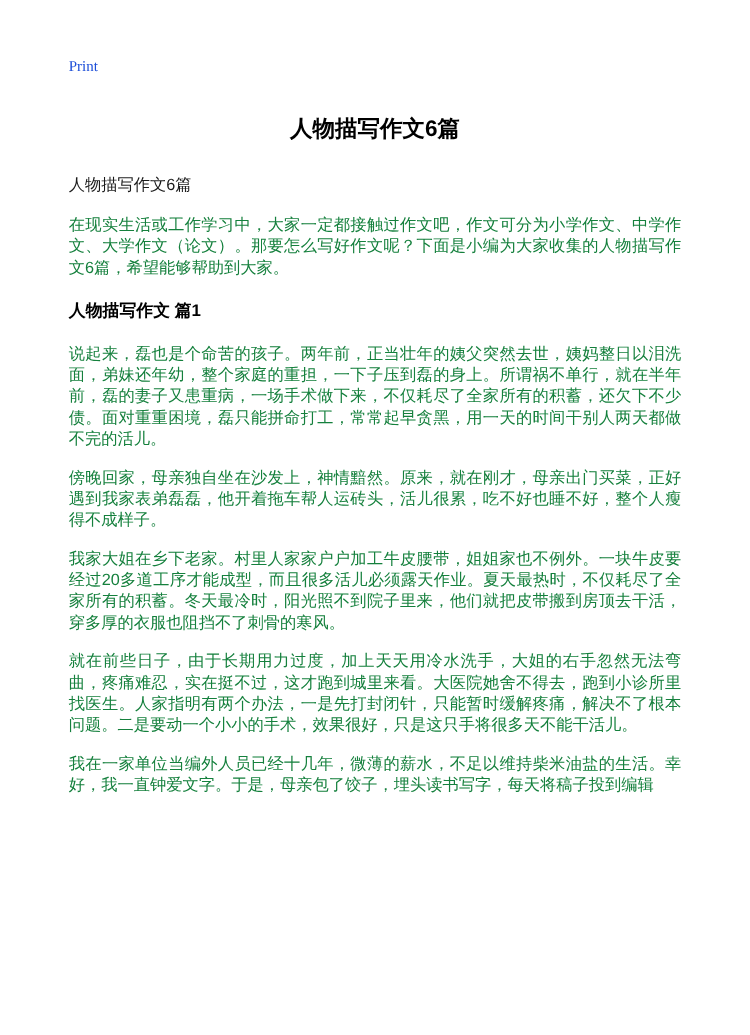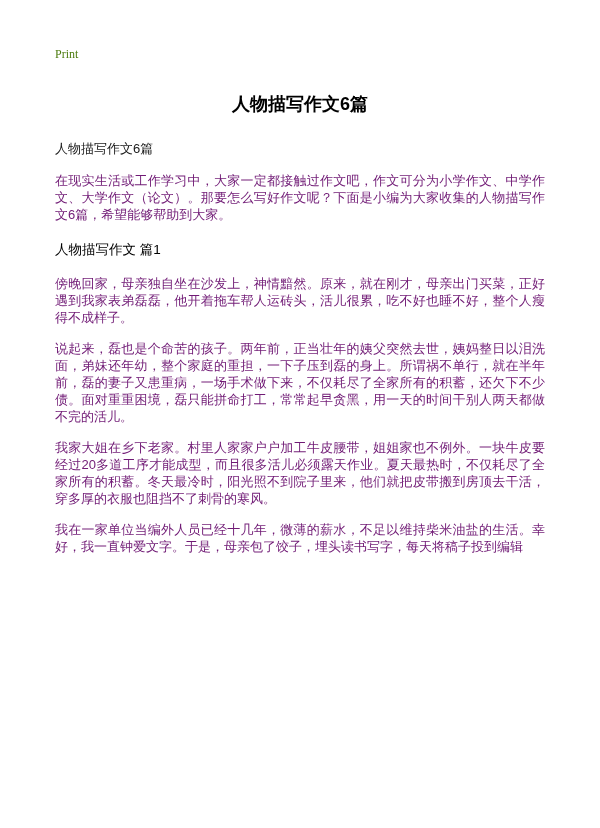--- a/index.html
+++ b/index.html
@@ -13,21 +13,21 @@
     overflow: hidden;
   }
   .page {
     width: 600px;
     height: 828px;
     padding: 44px 55px 0 55px;
     background: #ffffff;
   }
   .print-label {
     font-size: 12px;
-    color: #4d7c0f;
+    color: #1d4ed8;
     margin: 0 0 20px 0;
     cursor: pointer;
     display: inline-block;
   }
   .doc-title {
     margin: 10px 0 24px 0;
     text-align: center;
     font-size: 18px;
     font-weight: bold;
     color: #000000;
@@ -38,50 +38,51 @@
     font-size: 13px;
     color: #1a1a1a;
     font-family: "Liberation Sans", "DejaVu Sans", sans-serif;
   }
   .para {
     margin: 0 0 14px 0;
     font-size: 13px;
     line-height: 17px;
     text-align: justify;
     word-break: break-all;
-    color: #701a75;
+    color: #15803d;
     font-family: "Liberation Sans", "DejaVu Sans", sans-serif;
   }
   .section-heading {
     margin: 18px 0 16px 0;
     font-size: 13.5px;
-    font-weight: normal;
+    font-weight: bold;
     color: #000000;
     font-family: "Liberation Sans", "DejaVu Sans", sans-serif;
   }
 </style>
 </head>
 <body>
 
 <div class="page">
 
   <div class="print-label">Print</div>
 
   <h1 class="doc-title">人物描写作文6篇</h1>
 
   <p class="subtitle">人物描写作文6篇</p>
 
   <p class="para">在现实生活或工作学习中，大家一定都接触过作文吧，作文可分为小学作文、中学作文、大学作文（论文）。那要怎么写好作文呢？下面是小编为大家收集的人物描写作文6篇，希望能够帮助到大家。</p>
 
   <h2 class="section-heading">人物描写作文 篇1</h2>
 
+  <p class="para">说起来，磊也是个命苦的孩子。两年前，正当壮年的姨父突然去世，姨妈整日以泪洗面，弟妹还年幼，整个家庭的重担，一下子压到磊的身上。所谓祸不单行，就在半年前，磊的妻子又患重病，一场手术做下来，不仅耗尽了全家所有的积蓄，还欠下不少债。面对重重困境，磊只能拼命打工，常常起早贪黑，用一天的时间干别人两天都做不完的活儿。</p>
+
   <p class="para">傍晚回家，母亲独自坐在沙发上，神情黯然。原来，就在刚才，母亲出门买菜，正好遇到我家表弟磊磊，他开着拖车帮人运砖头，活儿很累，吃不好也睡不好，整个人瘦得不成样子。</p>
-
-  <p class="para">说起来，磊也是个命苦的孩子。两年前，正当壮年的姨父突然去世，姨妈整日以泪洗面，弟妹还年幼，整个家庭的重担，一下子压到磊的身上。所谓祸不单行，就在半年前，磊的妻子又患重病，一场手术做下来，不仅耗尽了全家所有的积蓄，还欠下不少债。面对重重困境，磊只能拼命打工，常常起早贪黑，用一天的时间干别人两天都做不完的活儿。</p>
 
 
   <p class="para">我家大姐在乡下老家。村里人家家户户加工牛皮腰带，姐姐家也不例外。一块牛皮要经过20多道工序才能成型，而且很多活儿必须露天作业。夏天最热时，不仅耗尽了全家所有的积蓄。冬天最冷时，阳光照不到院子里来，他们就把皮带搬到房顶去干活，穿多厚的衣服也阻挡不了刺骨的寒风。</p>
 
+  <p class="para">就在前些日子，由于长期用力过度，加上天天用冷水洗手，大姐的右手忽然无法弯曲，疼痛难忍，实在挺不过，这才跑到城里来看。大医院她舍不得去，跑到小诊所里找医生。人家指明有两个办法，一是先打封闭针，只能暂时缓解疼痛，解决不了根本问题。二是要动一个小小的手术，效果很好，只是这只手将很多天不能干活儿。</p>
 
 
   <p class="para">我在一家单位当编外人员已经十几年，微薄的薪水，不足以维持柴米油盐的生活。幸好，我一直钟爱文字。于是，母亲包了饺子，埋头读书写字，每天将稿子投到编辑</p>
 
 </div>
 
 </body></html>

